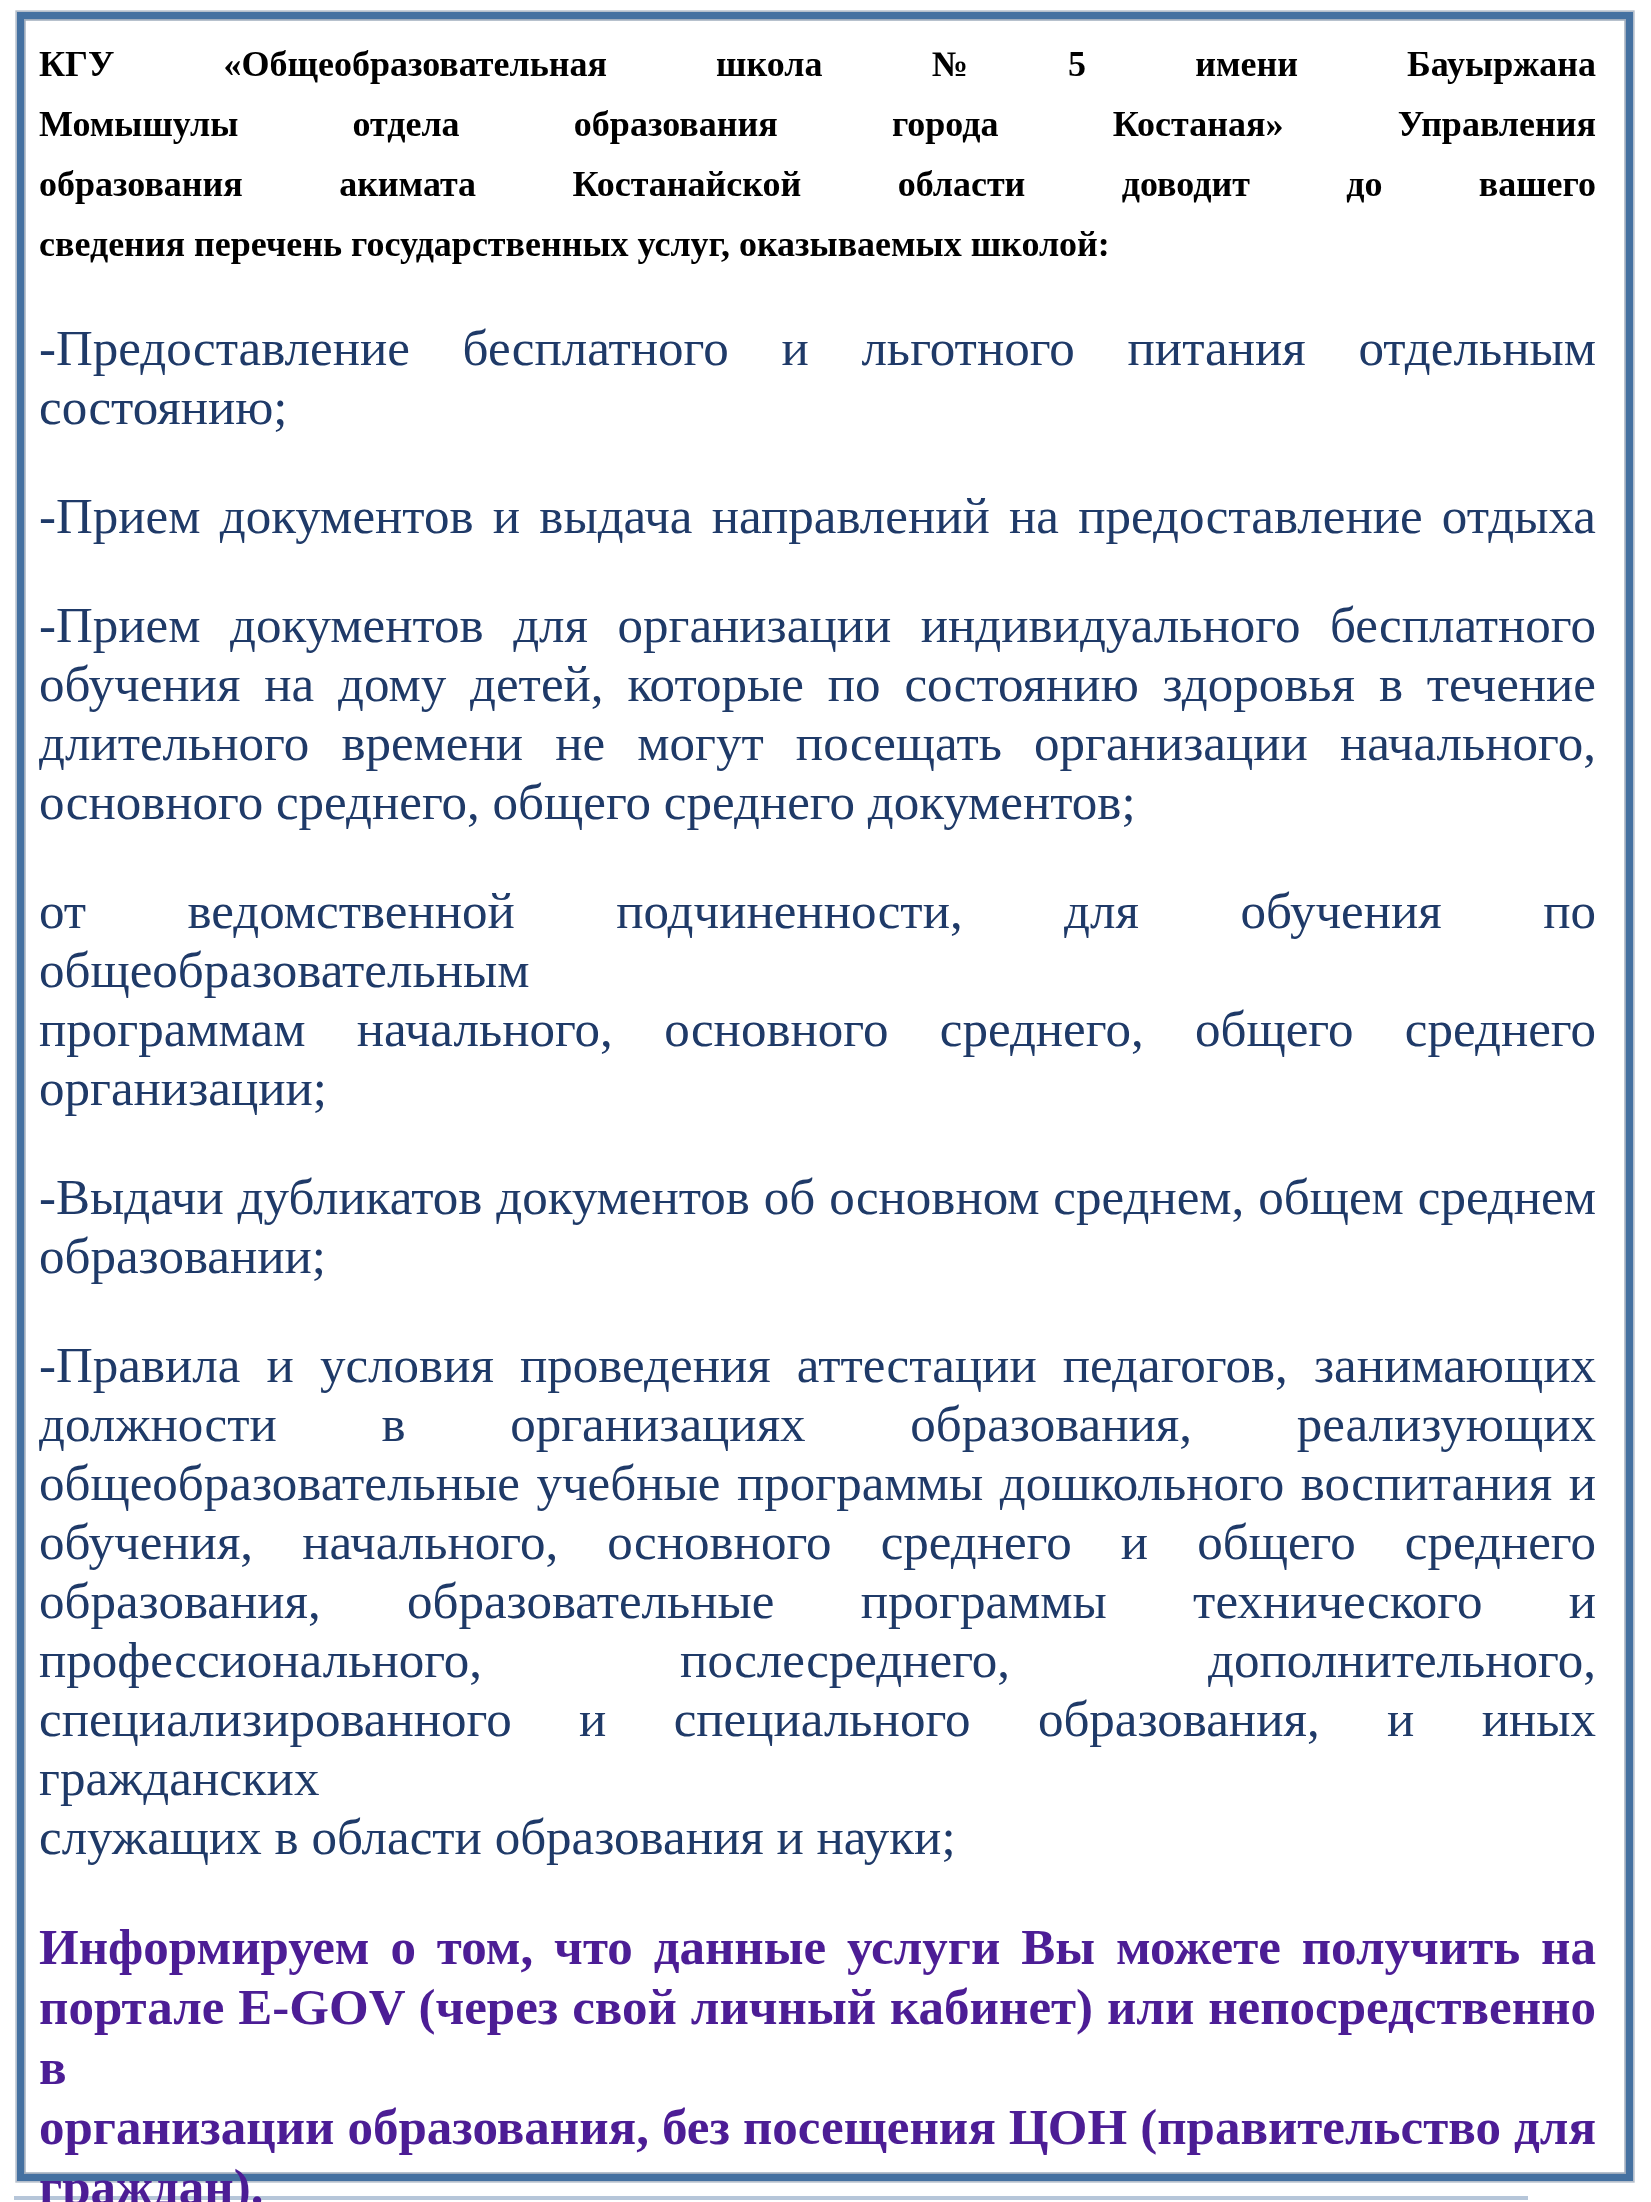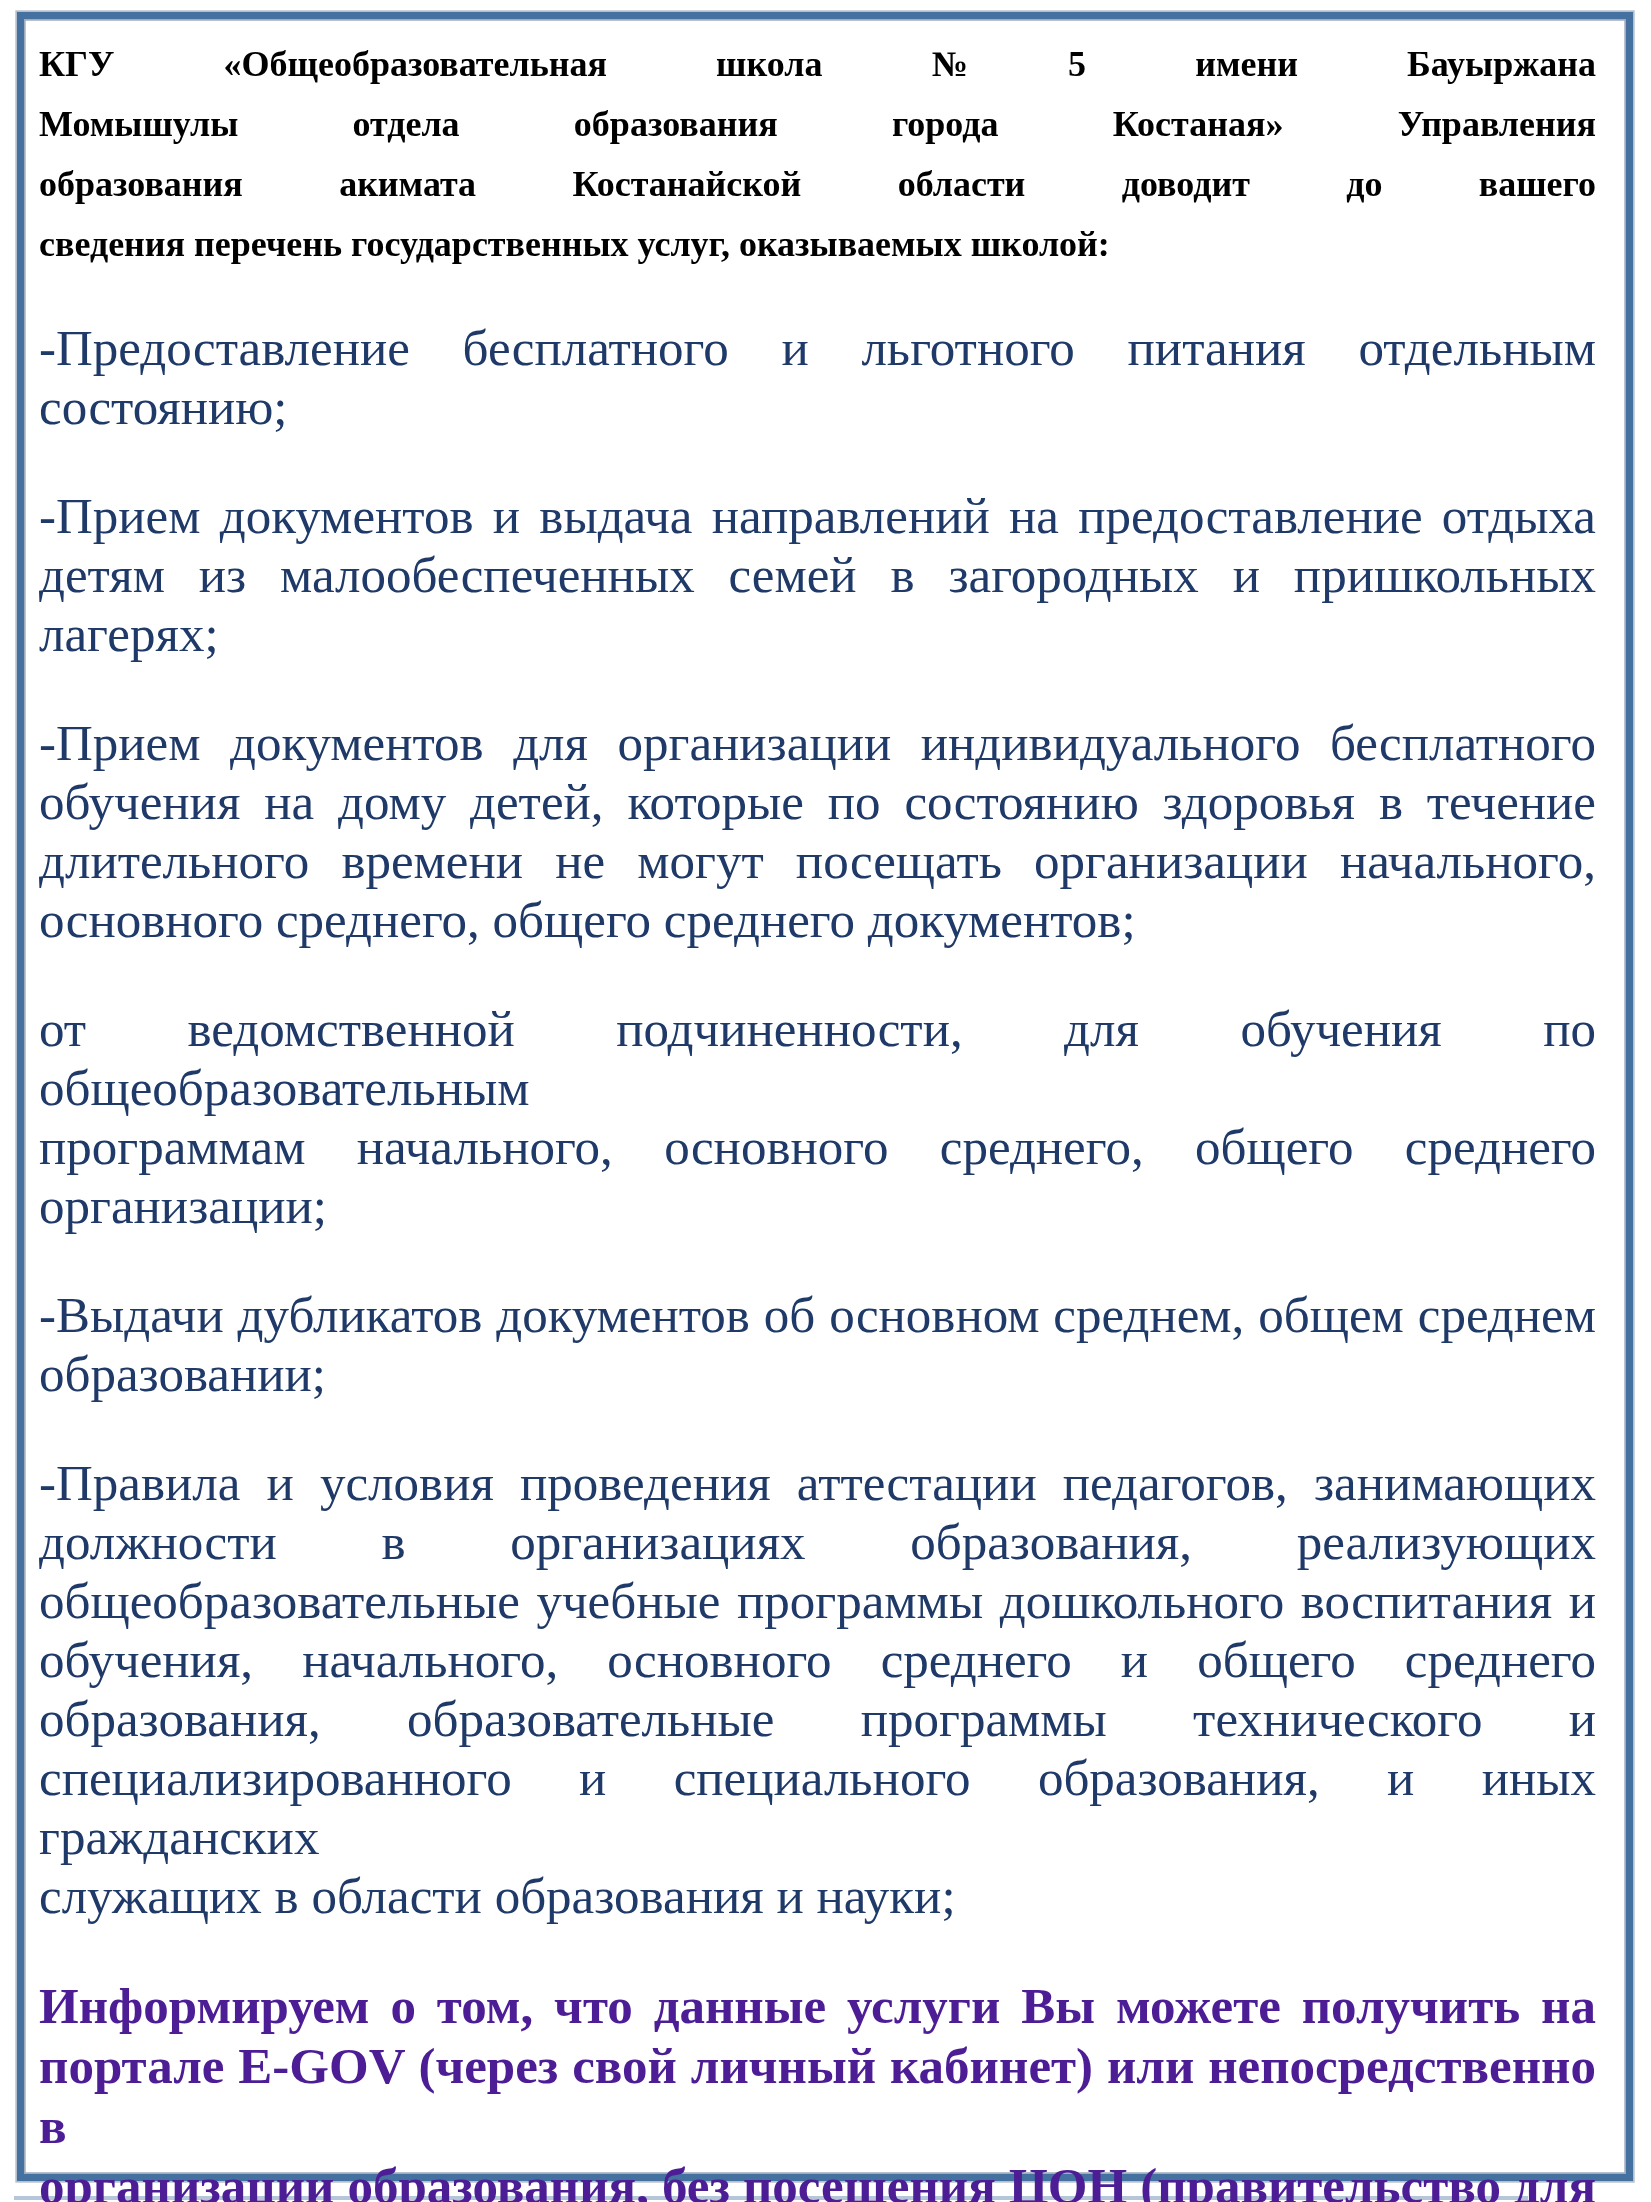--- a/index.html
+++ b/index.html
@@ -60,21 +60,20 @@
       <div class="line">образования акимата Костанайской области доводит до вашего</div>
       <div class="line last">сведения перечень государственных услуг, оказываемых школой:</div>
     </div>
     <div id="paragraphs">
         <div class="para first">
           <div class="line">-Предоставление бесплатного и льготного питания отдельным</div>
           <div class="line last">состоянию;</div>
         </div>
         <div class="para">
           <div class="line">-Прием документов и выдача направлений на предоставление отдыха</div>
-          <div class="line">детям из малообеспеченных семей в загородных и пришкольных лагерях;</div>
         </div>
         <div class="para">
           <div class="line">-Прием документов для организации индивидуального бесплатного</div>
           <div class="line">обучения на дому детей, которые по состоянию здоровья в течение</div>
           <div class="line">длительного времени не могут посещать организации начального,</div>
           <div class="line last">основного среднего, общего среднего документов;</div>
         </div>
         <div class="para">
           <div class="line">от ведомственной подчиненности, для обучения по общеобразовательным</div>
           <div class="line">программам начального, основного среднего, общего среднего</div>
@@ -83,20 +82,21 @@
         <div class="para">
           <div class="line">-Выдачи дубликатов документов об основном среднем, общем среднем</div>
           <div class="line last">образовании;</div>
         </div>
         <div class="para">
           <div class="line">-Правила и условия проведения аттестации педагогов, занимающих</div>
           <div class="line">должности в организациях образования, реализующих</div>
           <div class="line">общеобразовательные учебные программы дошкольного воспитания и</div>
           <div class="line">обучения, начального, основного среднего и общего среднего</div>
           <div class="line">образования, образовательные программы технического и</div>
+          <div class="line">профессионального, послесреднего, дополнительного,</div>
           <div class="line">специализированного и специального образования, и иных гражданских</div>
           <div class="line last">служащих в области образования и науки;</div>
         </div>
         <div class="para footer">
           <div class="line">Информируем о том, что данные услуги Вы можете получить на</div>
           <div class="line">портале E-GOV (через свой личный кабинет) или непосредственно в</div>
           <div class="line">организации образования, без посещения ЦОН (правительство для</div>
           <div class="line last">граждан).</div>
         </div>
       </div>

